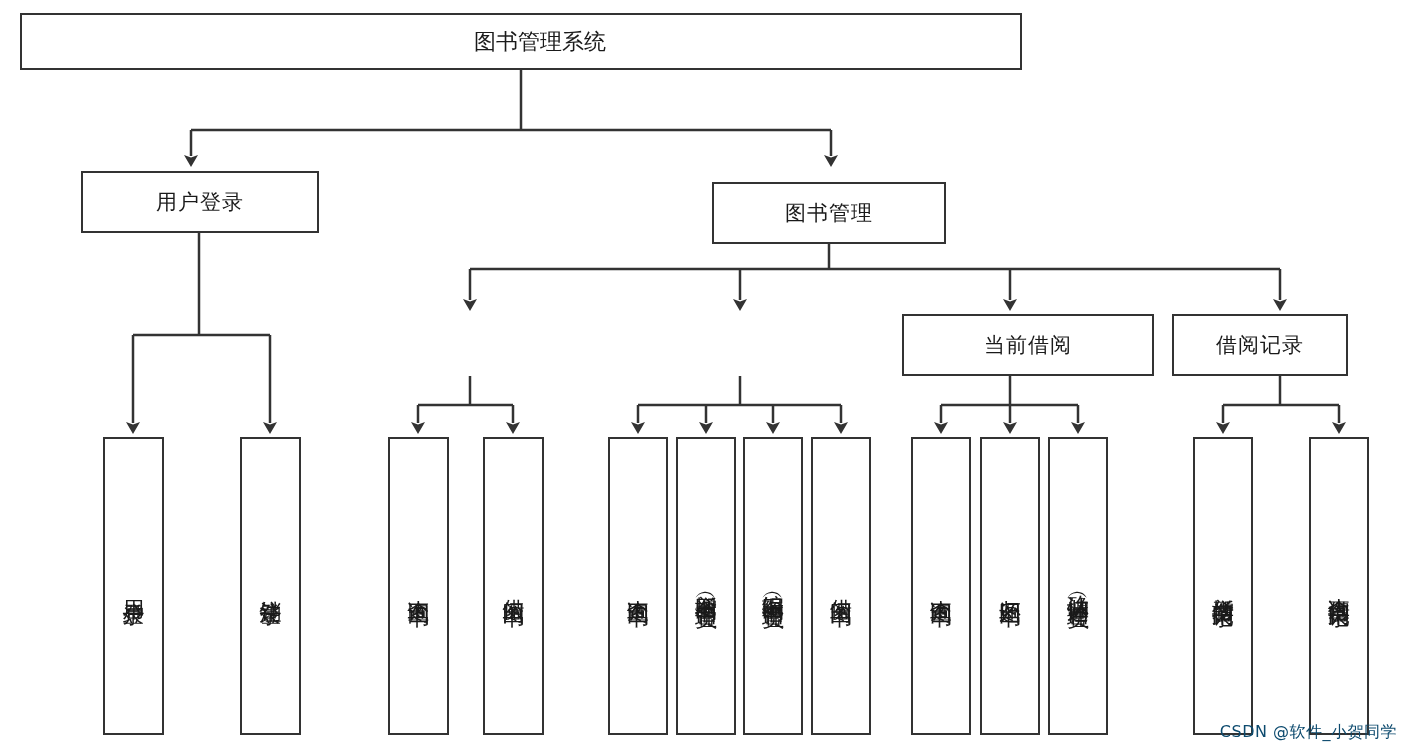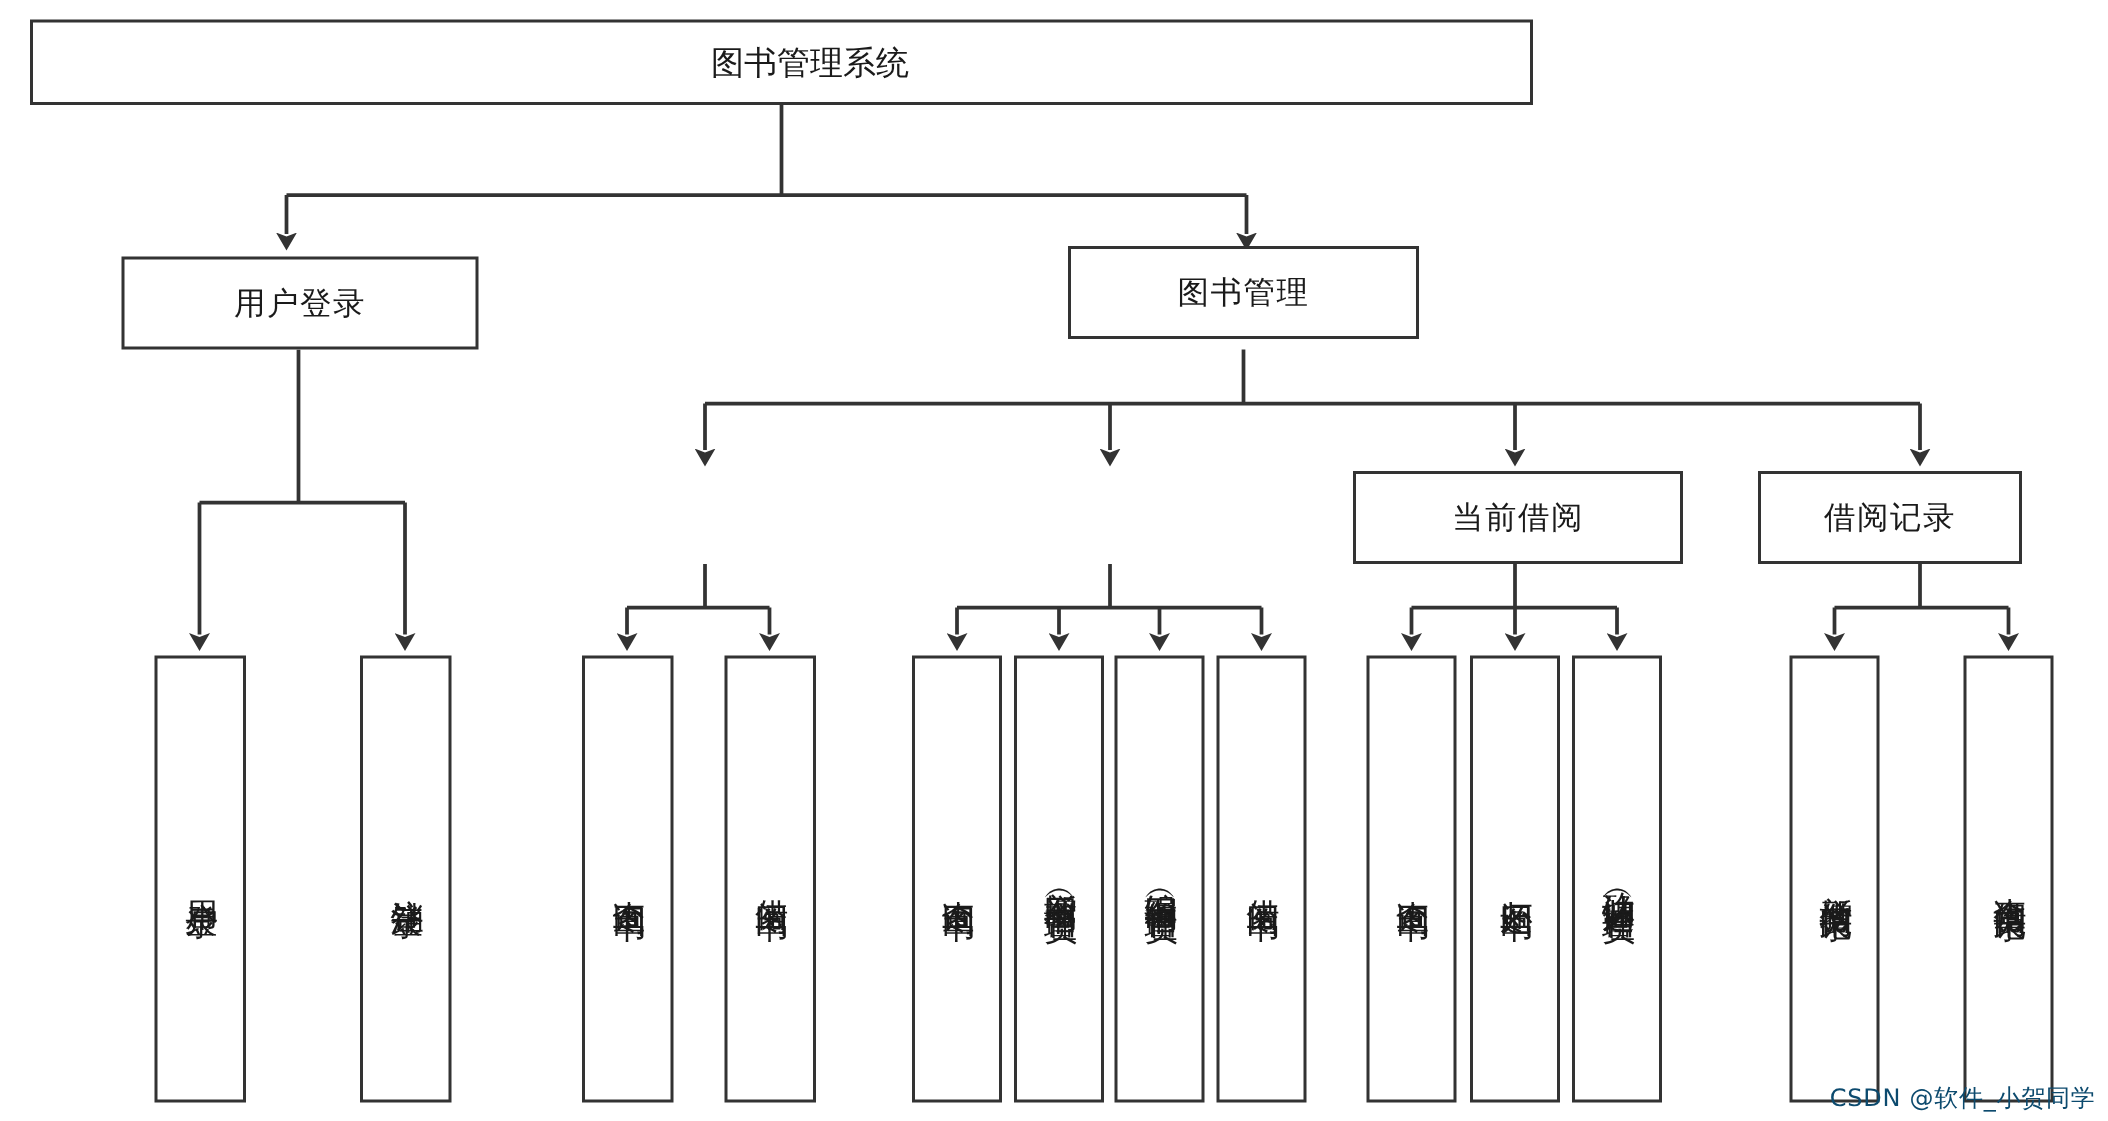--- a/index.html
+++ b/index.html
@@ -120,25 +120,25 @@
     </g>
   </svg>
 
   <div class="node root" style="left:20px; top:13px; width:1002px; height:57px;padding-left:38px;">
     <span>图书管理系统</span>
   </div>
 
   <div class="node horiz" style="left:81px; top:171px; width:238px; height:62px;">
     <span>用户登录</span>
   </div>
-  <div class="node horiz" style="left:712px; top:164px; width:234px; height:62px;">
+  <div class="node horiz" style="left:712px; top:182px; width:234px; height:62px;">
     <span>图书管理</span>
   </div>
 
-  <div class="node horiz" style="left:902px; top:314px; width:220px; height:62px;font-family:Liberation Serif, serif;">
+  <div class="node horiz" style="left:902px; top:314px; width:252px; height:62px;font-family:Liberation Serif, serif;">
     <span>当前借阅</span>
   </div>
   <div class="node horiz" style="left:1172px; top:314px; width:176px; height:62px;">
     <span>借阅记录</span>
   </div>
 
   <div class="node vert" style="left:103px; top:437px; width:61px; height:298px;">
     <span class="vlabel">用户登录</span>
   </div>
   <div class="node vert" style="left:240px; top:437px; width:61px; height:298px;">

